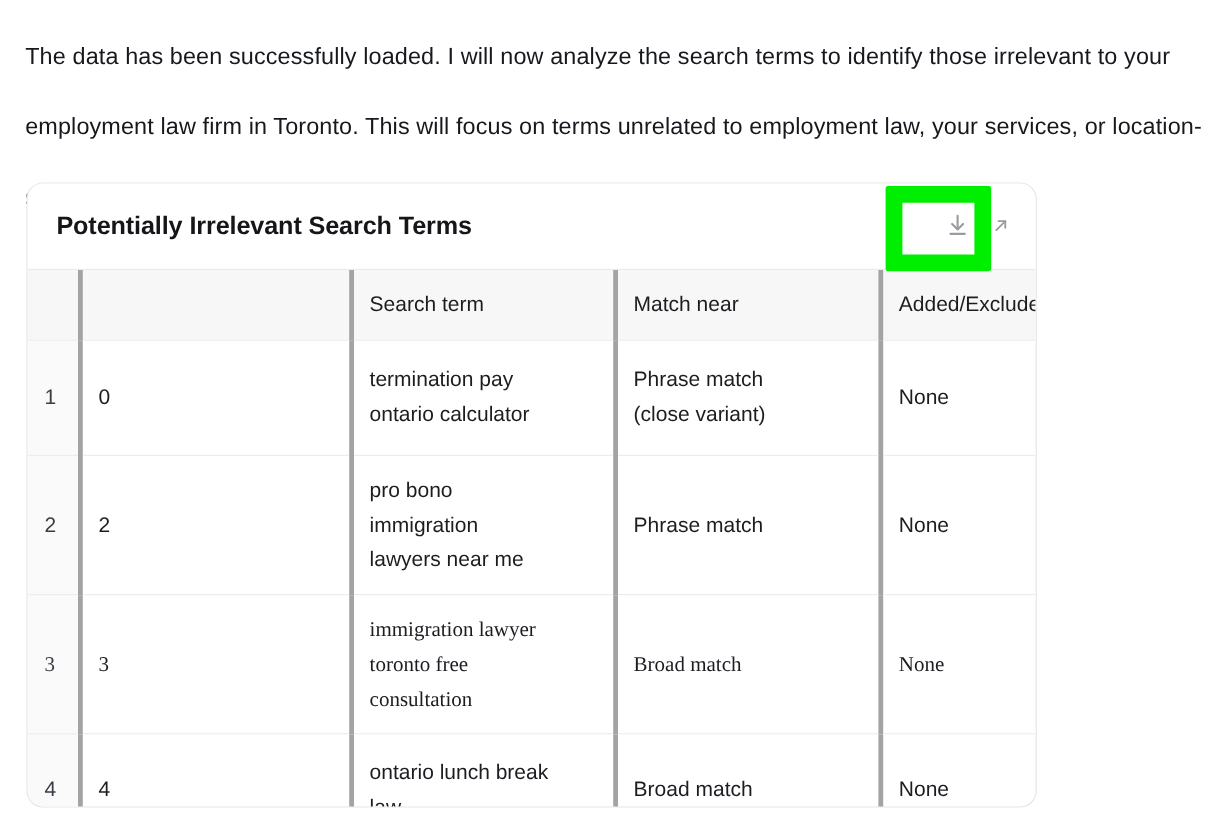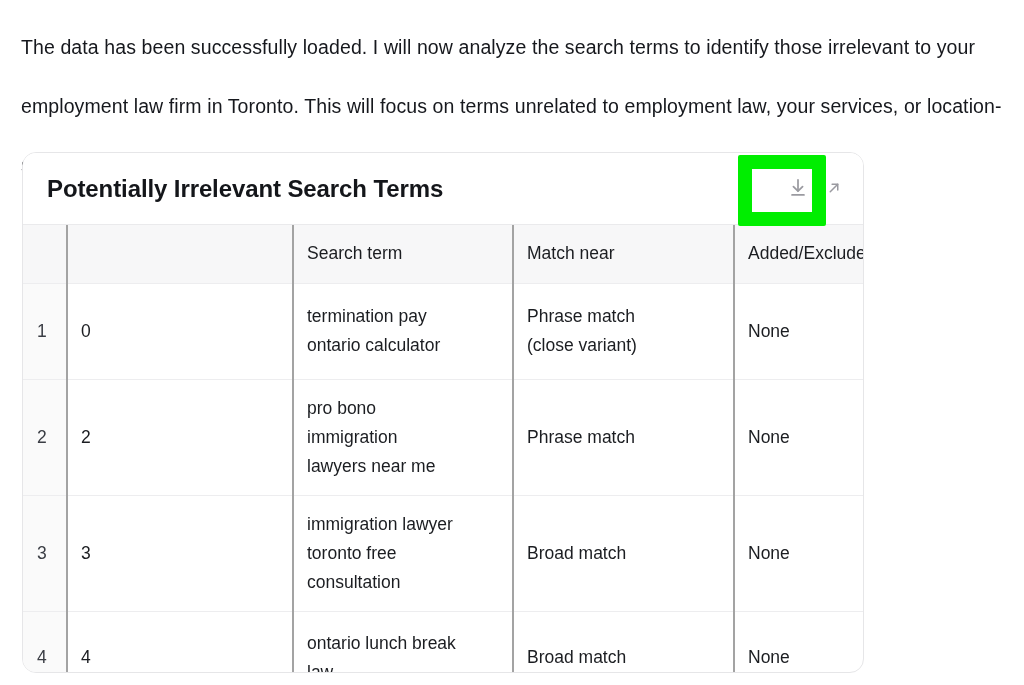--- a/index.html
+++ b/index.html
@@ -58,21 +58,21 @@
   .card-header {
     position: relative;
     height: 72px;
     border-bottom: 1px solid #eaeaec;
     display: flex;
     align-items: center;
     padding-left: 24px;
     background: #ffffff;
   }
   .card-title {
-    font-size: 24px;
+    font-size: 21px;
     font-weight: bold;
     color: #14161a;
     letter-spacing: -0.1px;
   }
 
   .card-actions {
     position: absolute;
     right: 12px;
     top: 0;
     height: 72px;
@@ -118,21 +118,21 @@
     table-layout: fixed;
     width: 1000px; 
   }
   table.grid col.c-rownum { width: 44px; }
   table.grid col.c-index  { width: 226px; }
   table.grid col.c-term   { width: 220px; }
   table.grid col.c-match  { width: 221px; }
   table.grid col.c-added  { width: 289px; }
 
   table.grid th, table.grid td {
-    border-right: 2px solid #a3a3a3;
+    border-right: 4px solid #a3a3a3;
     border-bottom: 1px solid #ededef;
     padding: 14px 14px 14px 13px;
     font-size: 17.5px;
     color: #1b1d21;
     text-align: left;
     vertical-align: middle;
     line-height: 29px;
     font-weight: normal;
   }
 
@@ -149,21 +149,21 @@
 
   table.grid tbody td.rownum {
     background: #fafafa;
     color: #3a3d44;
     text-align: left;
     padding-left: 14px;
   }
 
   table.grid tbody tr.r1 td { height: 96px; }
   table.grid tbody tr.r2 td { height: 94px; }
-  table.grid tbody tr.r3 td { height: 112px; }
+  table.grid tbody tr.r3 td { height: 112px; font-family: Liberation Serif, serif; }
   table.grid tbody tr.r4 td { height: 93px; }
 
   .cell-wrap { white-space: pre-line; margin-left: 12px; }
 </style>
 </head>
 <body>
 
 <div id="page">
 
   <div class="message">

